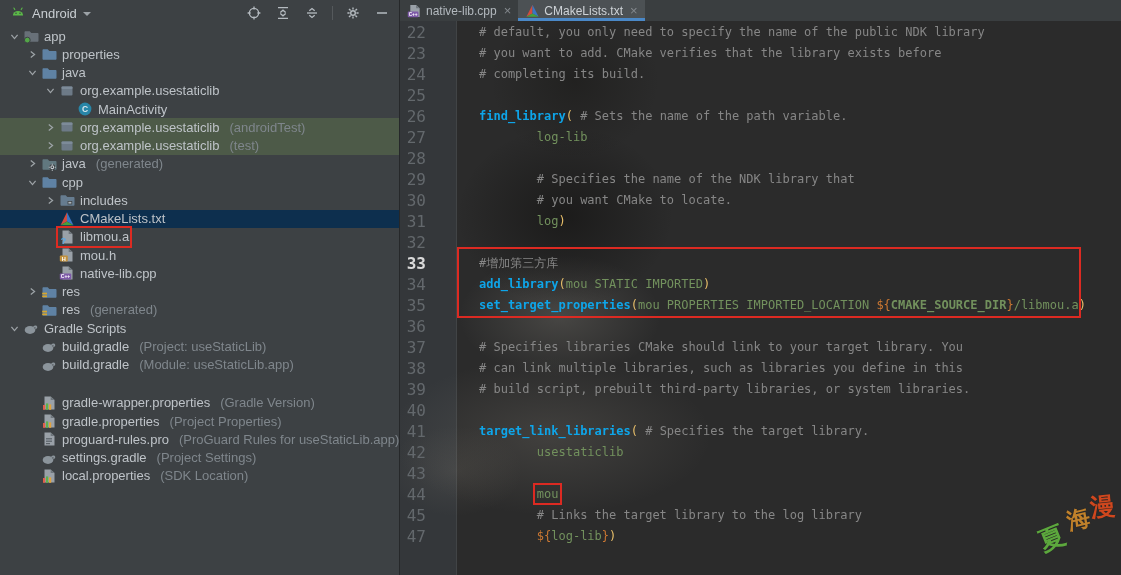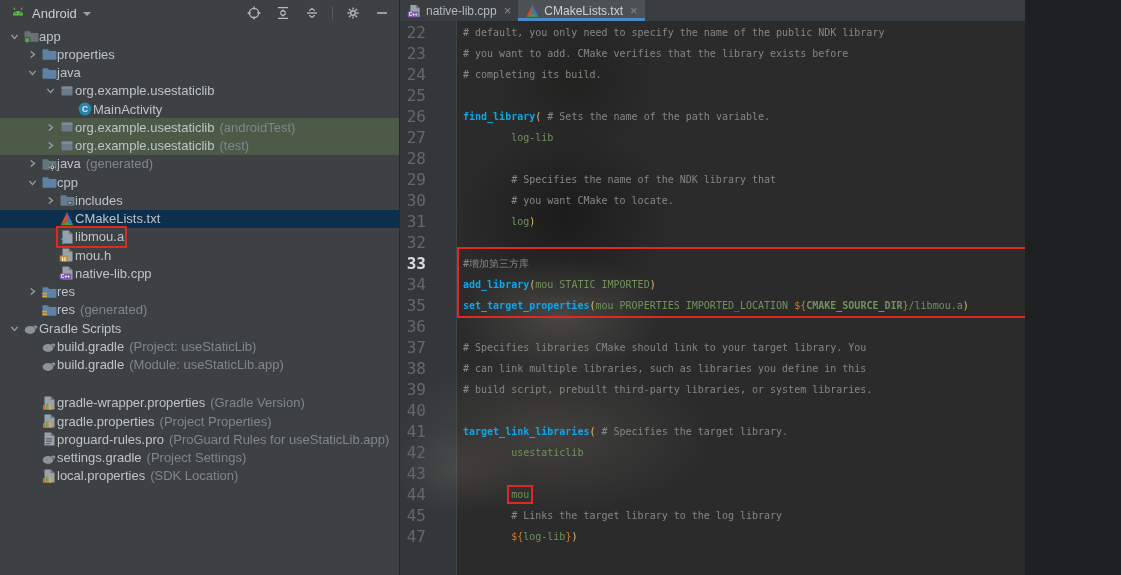--- a/index.html
+++ b/index.html
@@ -1,37 +1,37 @@
 <!DOCTYPE html>
 <html><head>
 <meta charset="utf-8">
 <style>
   html,body{margin:0;padding:0;background:#1d1f20;}
-  .window{position:relative;width:1025px;height:575px;overflow:hidden;background:#2b2b2b;
+  .window{position:relative;width:1121px;height:575px;overflow:hidden;background:#2b2b2b;
           font-family:"Liberation Sans",sans-serif;-webkit-font-smoothing:antialiased;}
 
   
   .project-panel{position:absolute;top:0;left:0;width:400px;height:575px;background:#3d4144;
                  border-right:1px solid #26282a;box-sizing:border-box;}
   .pp-toolbar{height:26px;display:flex;align-items:center;padding:0 8px 0 10px;}
   .pp-title{display:flex;align-items:center;gap:6px;color:#c9ced2;font-size:13px;cursor:default;}
   .caret-down{width:0;height:0;border-left:4px solid transparent;border-right:4px solid transparent;
               border-top:4px solid #9da3a7;margin-top:2px;}
   .pp-spacer{flex:1;}
   .pp-icons{display:flex;align-items:center;gap:11px;}
   .pp-icons .tbtn{display:flex;align-items:center;justify-content:center;width:18px;height:18px;}
   .pp-divider{width:1px;height:14px;background:#55595c;}
   .tree{position:absolute;top:27px;left:0;right:0;}
   .trow{height:18.25px;display:flex;align-items:center;font-size:13px;color:#bec3c8;white-space:nowrap;}
   .trow.hl-green{background:#4d5a48;}
   .trow.hl-selected{background:#0d2f4e;}
   .chevslot{width:17px;flex:none;display:flex;align-items:center;justify-content:center;}
   .chev{display:flex;align-items:center;justify-content:center;}
   .chev.expanded{transform:rotate(90deg);}
-  .item-content{display:flex;align-items:center;}
+  .item-content{display:flex;align-items:center;gap:5px;}
   .item-content.red-outline{outline:2px solid #dd2b22;outline-offset:1px;}
   .icon16{width:16px;height:16px;flex:none;display:inline-flex;}
   .suffix{color:#7f868c;margin-left:5px;}
 
   
   .editor-pane{position:absolute;top:0;left:400px;width:721px;height:575px;}
   .tab-bar{height:21px;background:#3a3e40;display:flex;align-items:stretch;}
   .tab{display:flex;align-items:center;gap:4px;padding:0 7px;font-size:12px;color:#b3b9be;position:relative;cursor:default;}
   .tab .icon15{width:15px;height:15px;display:inline-flex;}
   .tab.active{background:#4c5154;color:#ced3d7;}
@@ -45,21 +45,21 @@
      radial-gradient(120px 110px at 175px 60px, rgba(25,24,22,.50), transparent 70%),
      radial-gradient(150px 125px at 165px 195px, rgba(15,14,13,.55), transparent 72%),
      radial-gradient(140px 85px at 160px 295px, rgba(185,180,168,.20), transparent 72%),
      radial-gradient(215px 105px at 150px 415px, rgba(175,168,155,.17), transparent 75%),
      radial-gradient(90px 60px at 55px 450px, rgba(165,155,140,.12), transparent 75%);}
   .code{position:absolute;top:1px;left:0;right:0;}
   .cl{height:21px;display:flex;align-items:center;}
   .ln{width:56px;flex:none;text-align:right;padding-right:30px;box-sizing:border-box;
       color:#63686c;font-size:16px;}
   .ln.cur{color:#dadada;font-weight:bold;}
-  .ct{white-space:pre;font-size:10px;line-height:21px;padding-left:7px;color:#a9b7c6;}
+  .ct{white-space:pre;font-size:12px;line-height:21px;padding-left:7px;color:#a9b7c6;margin-left:16px;}
   .tk-comment{color:#868686;}
   .tk-cmd{color:#0ea5e9;font-weight:bold;}
   .tk-paren{color:#e8bf6a;}
   .tk-arg{color:#72915d;}
   .tk-argb{color:#72915d;font-weight:bold;}
   .tk-var{color:#cc7832;}
   .tk-plain{color:#a9b7c6;}
   .tk-argbox{color:#72915d;outline:2px solid #dc2a22;outline-offset:2px;}
   .red-block{position:absolute;left:57px;top:226px;width:624px;height:71px;border:2px solid #dc2a22;
              box-sizing:border-box;pointer-events:none;}

